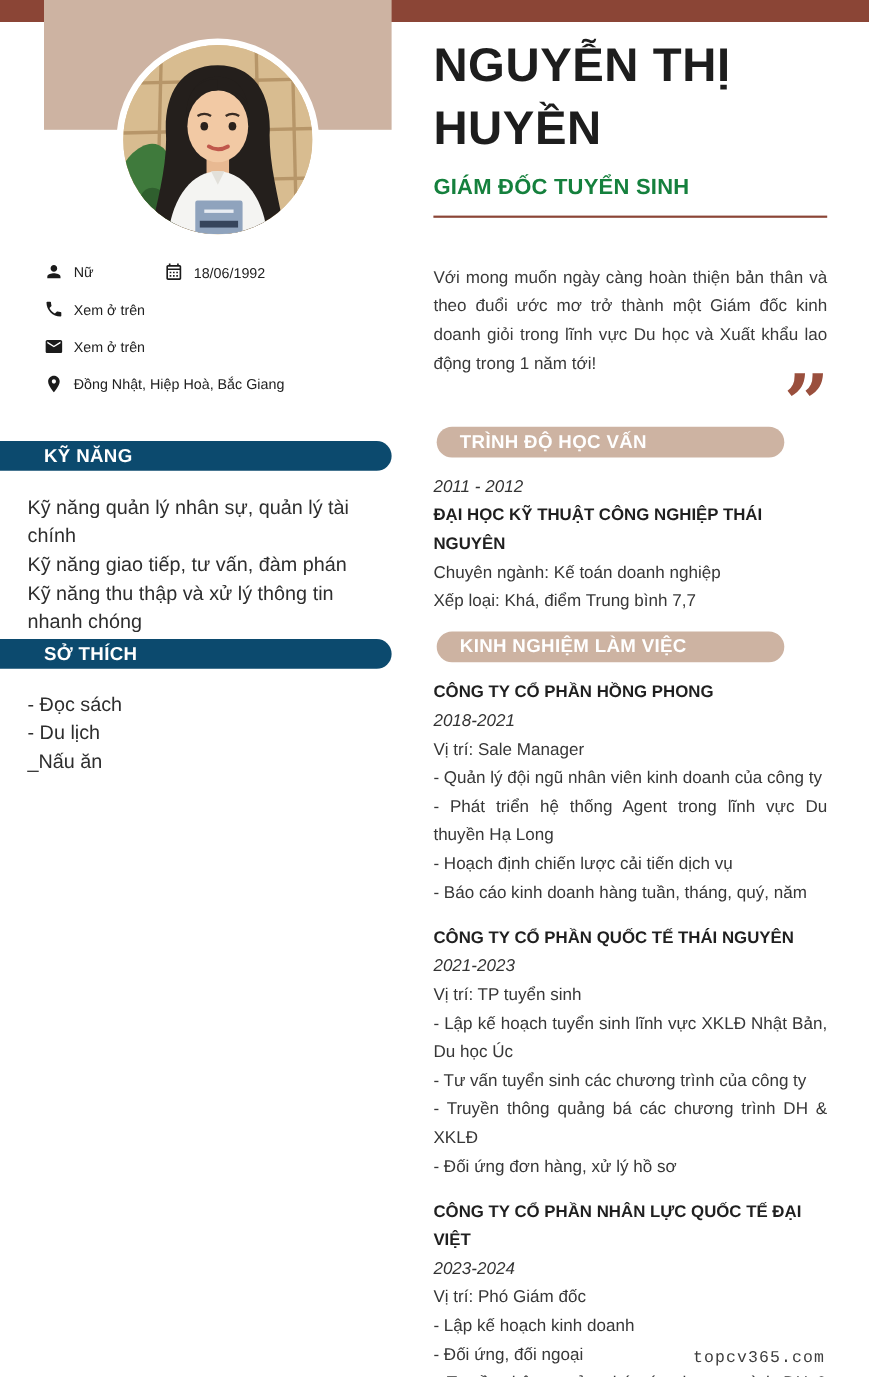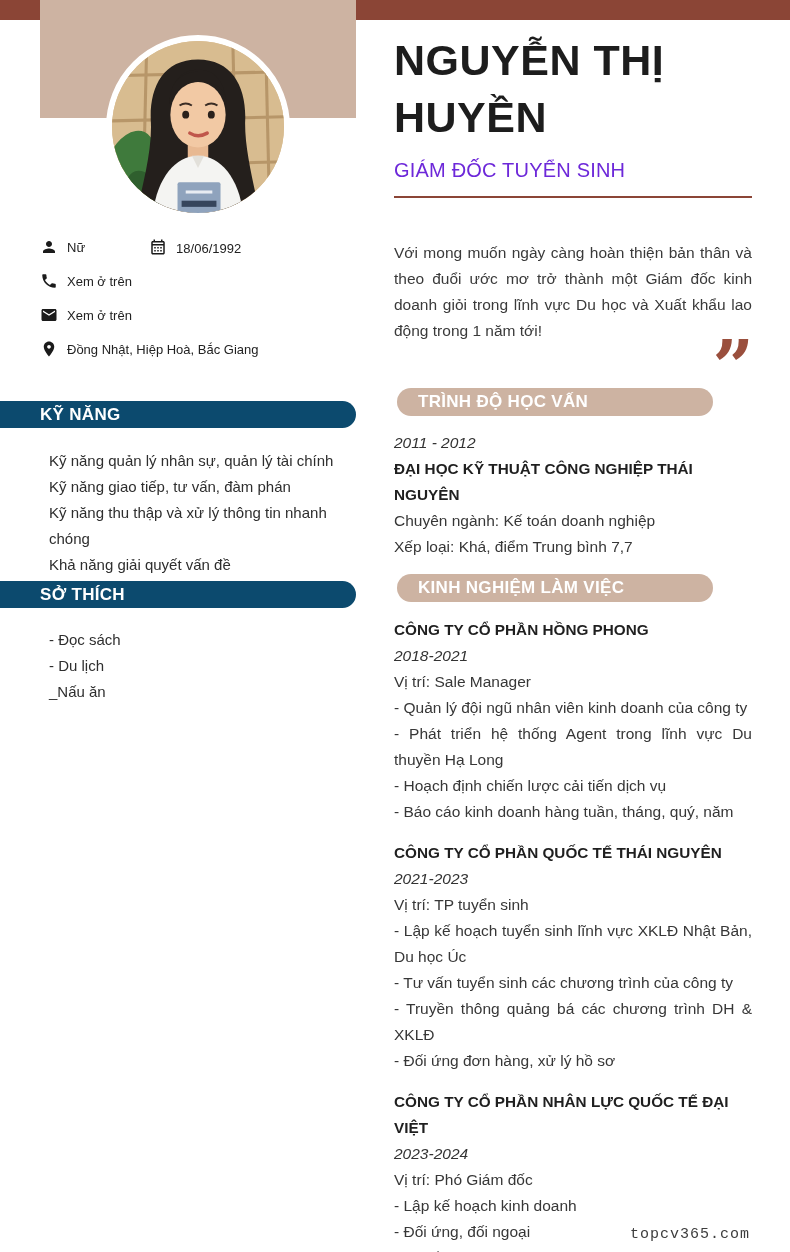--- a/index.html
+++ b/index.html
@@ -26,31 +26,31 @@
   .info-row .txt{white-space:nowrap;}
   .info-row .col2{margin-left:64px;display:inline-flex;align-items:flex-end;}
   
   .bar-left{
     position:absolute;left:0;width:356px;height:27px;background:#0c4a6e;
     border-radius:0 14px 14px 0;color:#fff;font-weight:bold;font-size:17px;
     line-height:27px;padding-left:40px;box-sizing:border-box;letter-spacing:.3px;
   }
   .bar-skills{top:401px;}
   .bar-hobbies{top:581px;}
-  .list-left{position:absolute;left:49px;width:310px;font-size:15px;color:#2e2e2e;}
+  .list-left{position:absolute;left:25px;width:310px;font-size:18px;color:#2e2e2e;}
   .list-skills{top:448px;}
   .list-hobbies{top:627px;}
   .list-left div{line-height:26px;}
   
   .right{position:absolute;left:394px;top:0;width:358px;}
   .name{
     margin:32px 0 0 0;font-size:43px;line-height:57px;font-weight:bold;
     color:#1d1d1d;letter-spacing:.5px;
   }
-  .job-title{margin:13px 0 0 0;font-size:20px;font-weight:normal;color:#6d28d9;letter-spacing:.2px;}
+  .job-title{margin:13px 0 0 0;font-size:20px;font-weight:bold;color:#15803d;letter-spacing:.2px;}
   .title-rule{margin:14px 0 0 0;border:none;border-top:2px solid #8b4536;width:358px;}
   .objective{margin:42px 0 0 0;font-size:15.5px;line-height:26px;color:#3a3a3a;text-align:justify;}
   .quote-row{text-align:right;height:38px;margin-top:0;}
   .quote{
     font-family:"DejaVu Serif","Liberation Serif",serif;font-weight:bold;
     font-size:72px;line-height:46px;color:#9a4f3d;letter-spacing:-2px;
   }
   .bar-right{
     width:316px;height:28px;background:#cdb3a2;border-radius:14px;color:#fff;
     font-weight:bold;font-size:17px;line-height:28px;padding-left:21px;

